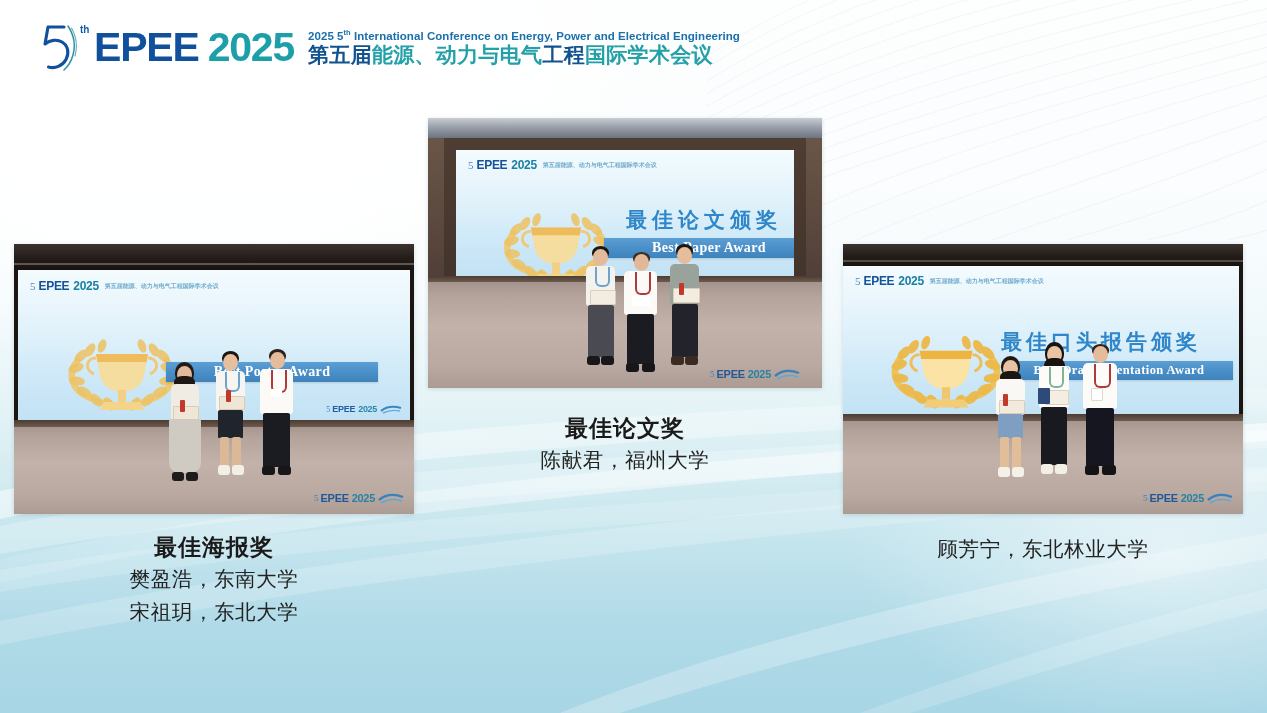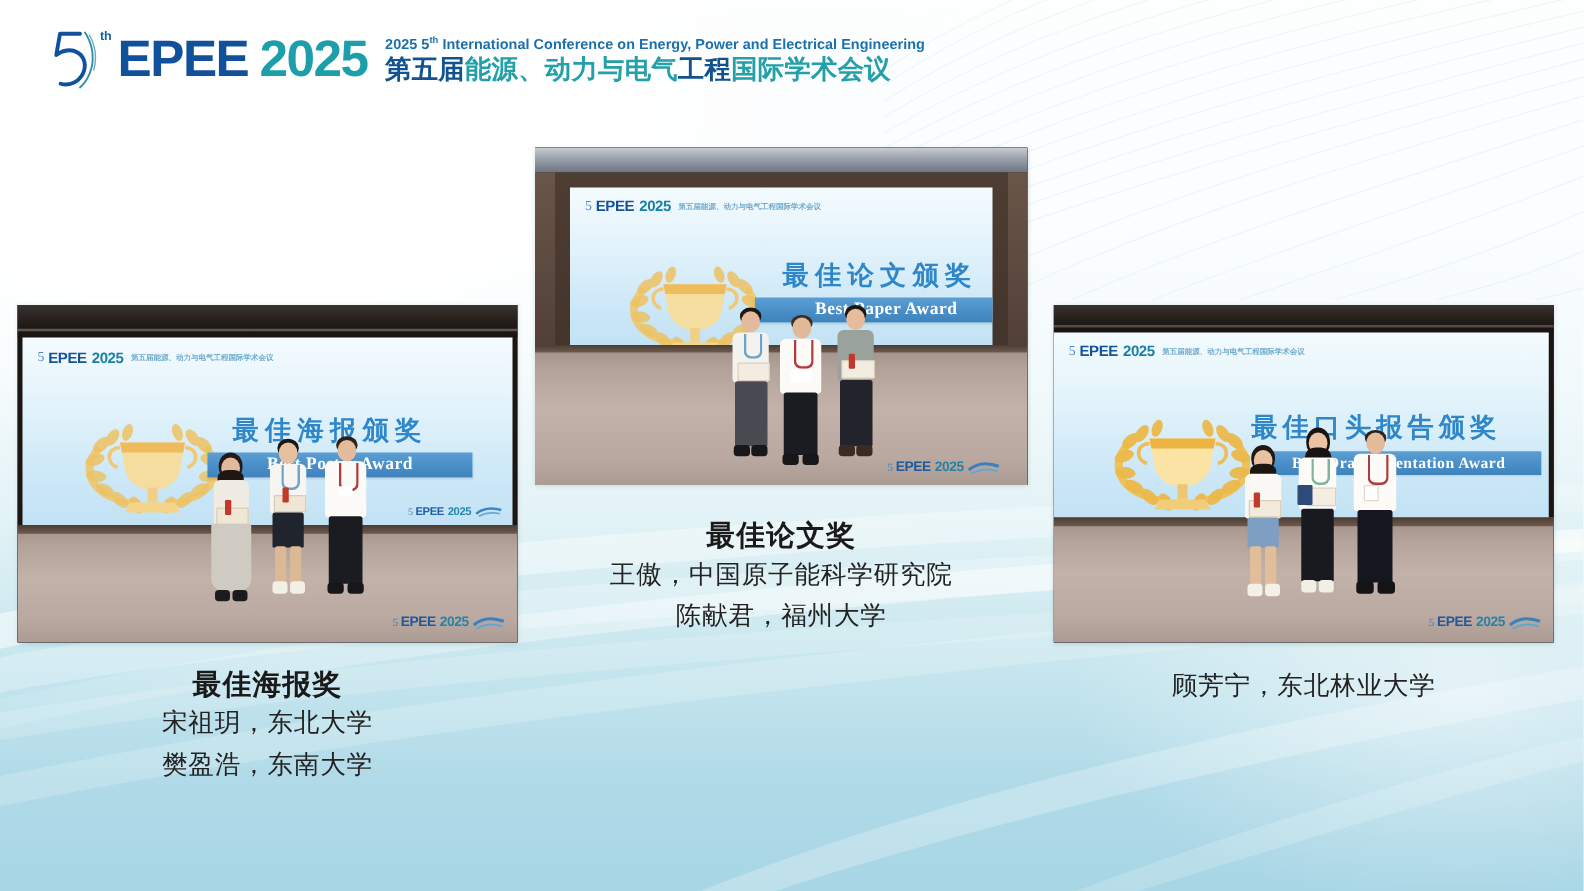--- a/index.html
+++ b/index.html
@@ -382,21 +382,20 @@
             <ellipse cx="98" cy="24" rx="7.5" ry="4.3" transform="rotate(56 98 24)"></ellipse>
             <ellipse cx="86" cy="20" rx="7" ry="4" transform="rotate(70 86 20)"></ellipse>
           </g>
           <path d="M40,28 L92,28 L88,50 C86,60 76,66 66,66 C56,66 46,60 44,50 Z" fill="#f7dc9b" opacity="0.95"></path>
           <path d="M40,28 L92,28 L90.6,36 L41.4,36 Z" fill="#eeb95a" opacity="0.95"></path>
           <rect x="62" y="64" width="8" height="12" fill="#f2cf84"></rect>
           <path d="M48,76 L84,76 L88,84 L44,84 Z" fill="#f3d489"></path>
           <path d="M40,32 C30,32 28,44 38,48" fill="none" stroke="#f1c877" stroke-width="3"></path>
           <path d="M92,32 C102,32 104,44 94,48" fill="none" stroke="#f1c877" stroke-width="3"></path>
         </svg>
-        <div class="scr-title" style="left:168px; top:60px; font-size:21px; letter-spacing:5px;">最佳海报颁奖</div>
         <div class="scr-ribbon" style="left:148px; top:92px; width:212px; height:20px;">
           <span style="font-size:14px">Best Poster Award</span>
         </div>
         <div class="scr-wm" style="right:8px; bottom:6px;">
           <span class="w5" style="font-size:8px">5</span>
           <span class="we" style="font-size:9px">EPEE</span>
           <span class="wy" style="font-size:9px">2025</span>
           <svg class="swoosh" width="22" height="9" viewBox="0 0 22 9">
             <path d="M1,6 C7,1 14,1 21,3" stroke="#2f7fc0" stroke-width="2" fill="none"></path>
             <path d="M3,8 C9,5 15,5 20,6" stroke="#5aa8d8" stroke-width="1.4" fill="none"></path>
@@ -643,27 +642,26 @@
         <svg class="swoosh" width="26" height="11" viewBox="0 0 26 11">
           <path d="M1,7 C8,1 17,1 25,4" stroke="#2f7fc0" stroke-width="2.4" fill="none"></path>
           <path d="M3,10 C10,6 18,6 24,8" stroke="#5aa8d8" stroke-width="1.6" fill="none"></path>
         </svg>
       </div>
     </div>
   </div>
 
   <div class="cap cap-left">
     <div class="cap-title">最佳海报奖</div>
+    <div class="cap-line">樊盈浩，东南大学</div>
     <div class="cap-line">宋祖玥，东北大学</div>
-    <div class="cap-line">樊盈浩，东南大学</div>
   </div>
 
   <div class="cap cap-center">
     <div class="cap-title">最佳论文奖</div>
-    <div class="cap-line">王傲，中国原子能科学研究院</div>
     <div class="cap-line">陈献君，福州大学</div>
   </div>
 
   <div class="cap cap-right">
     <div class="cap-line">顾芳宁，东北林业大学</div>
   </div>
 
 </div>
 
 </body></html>

